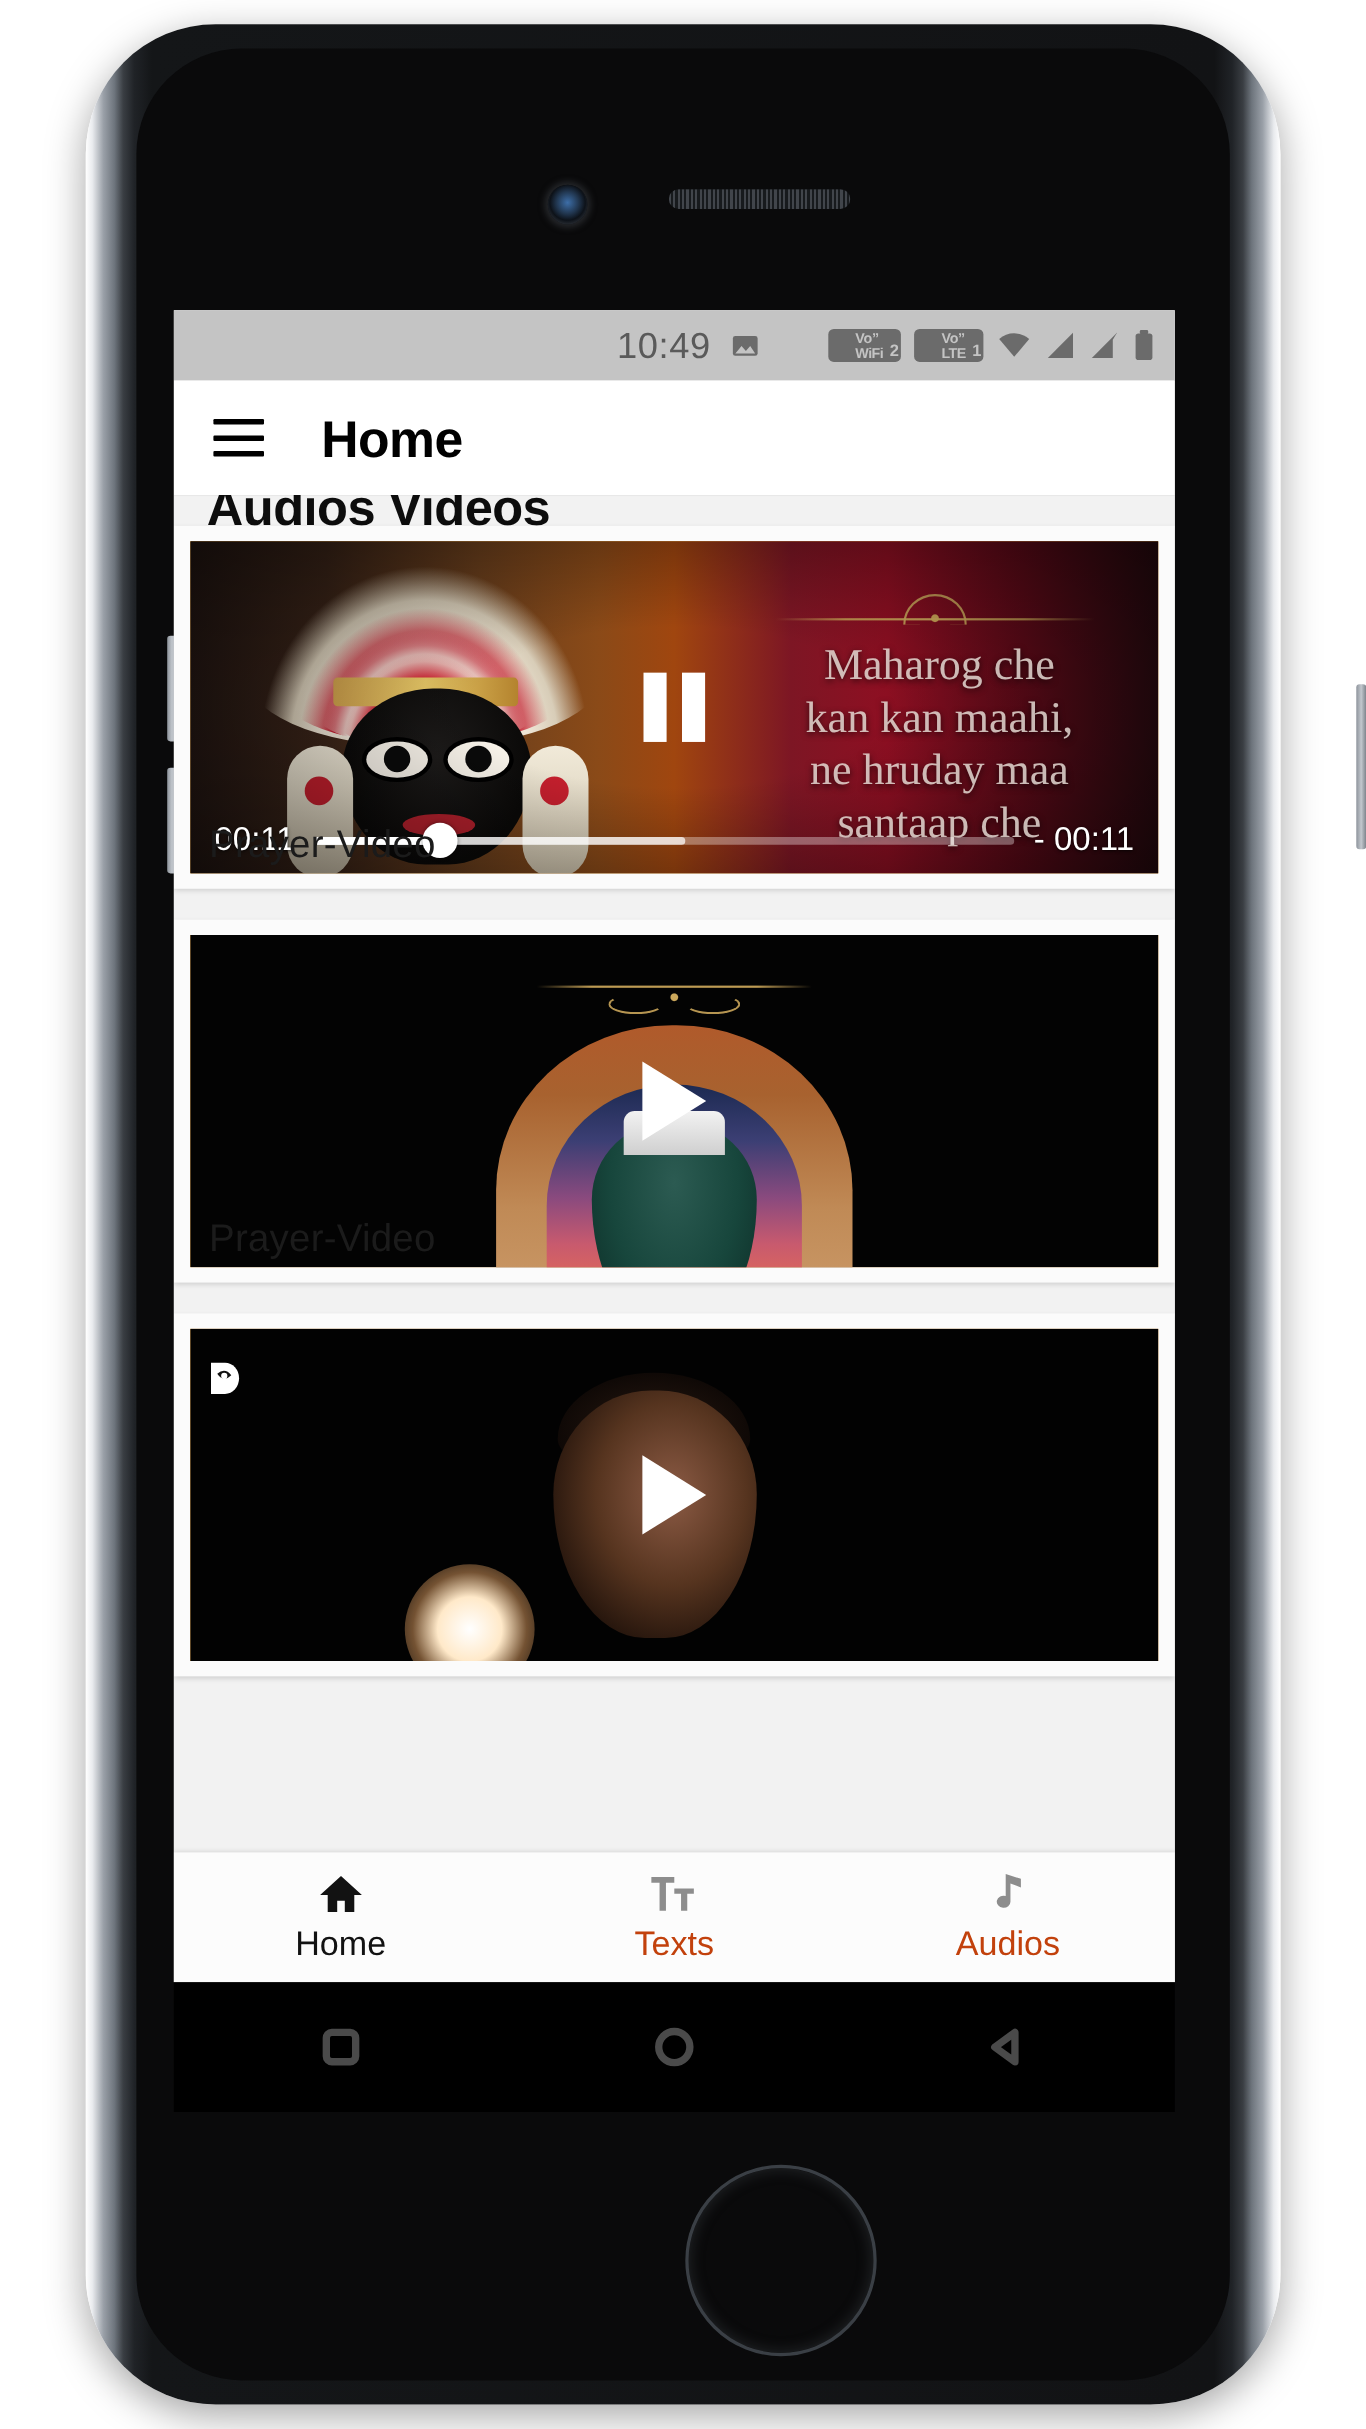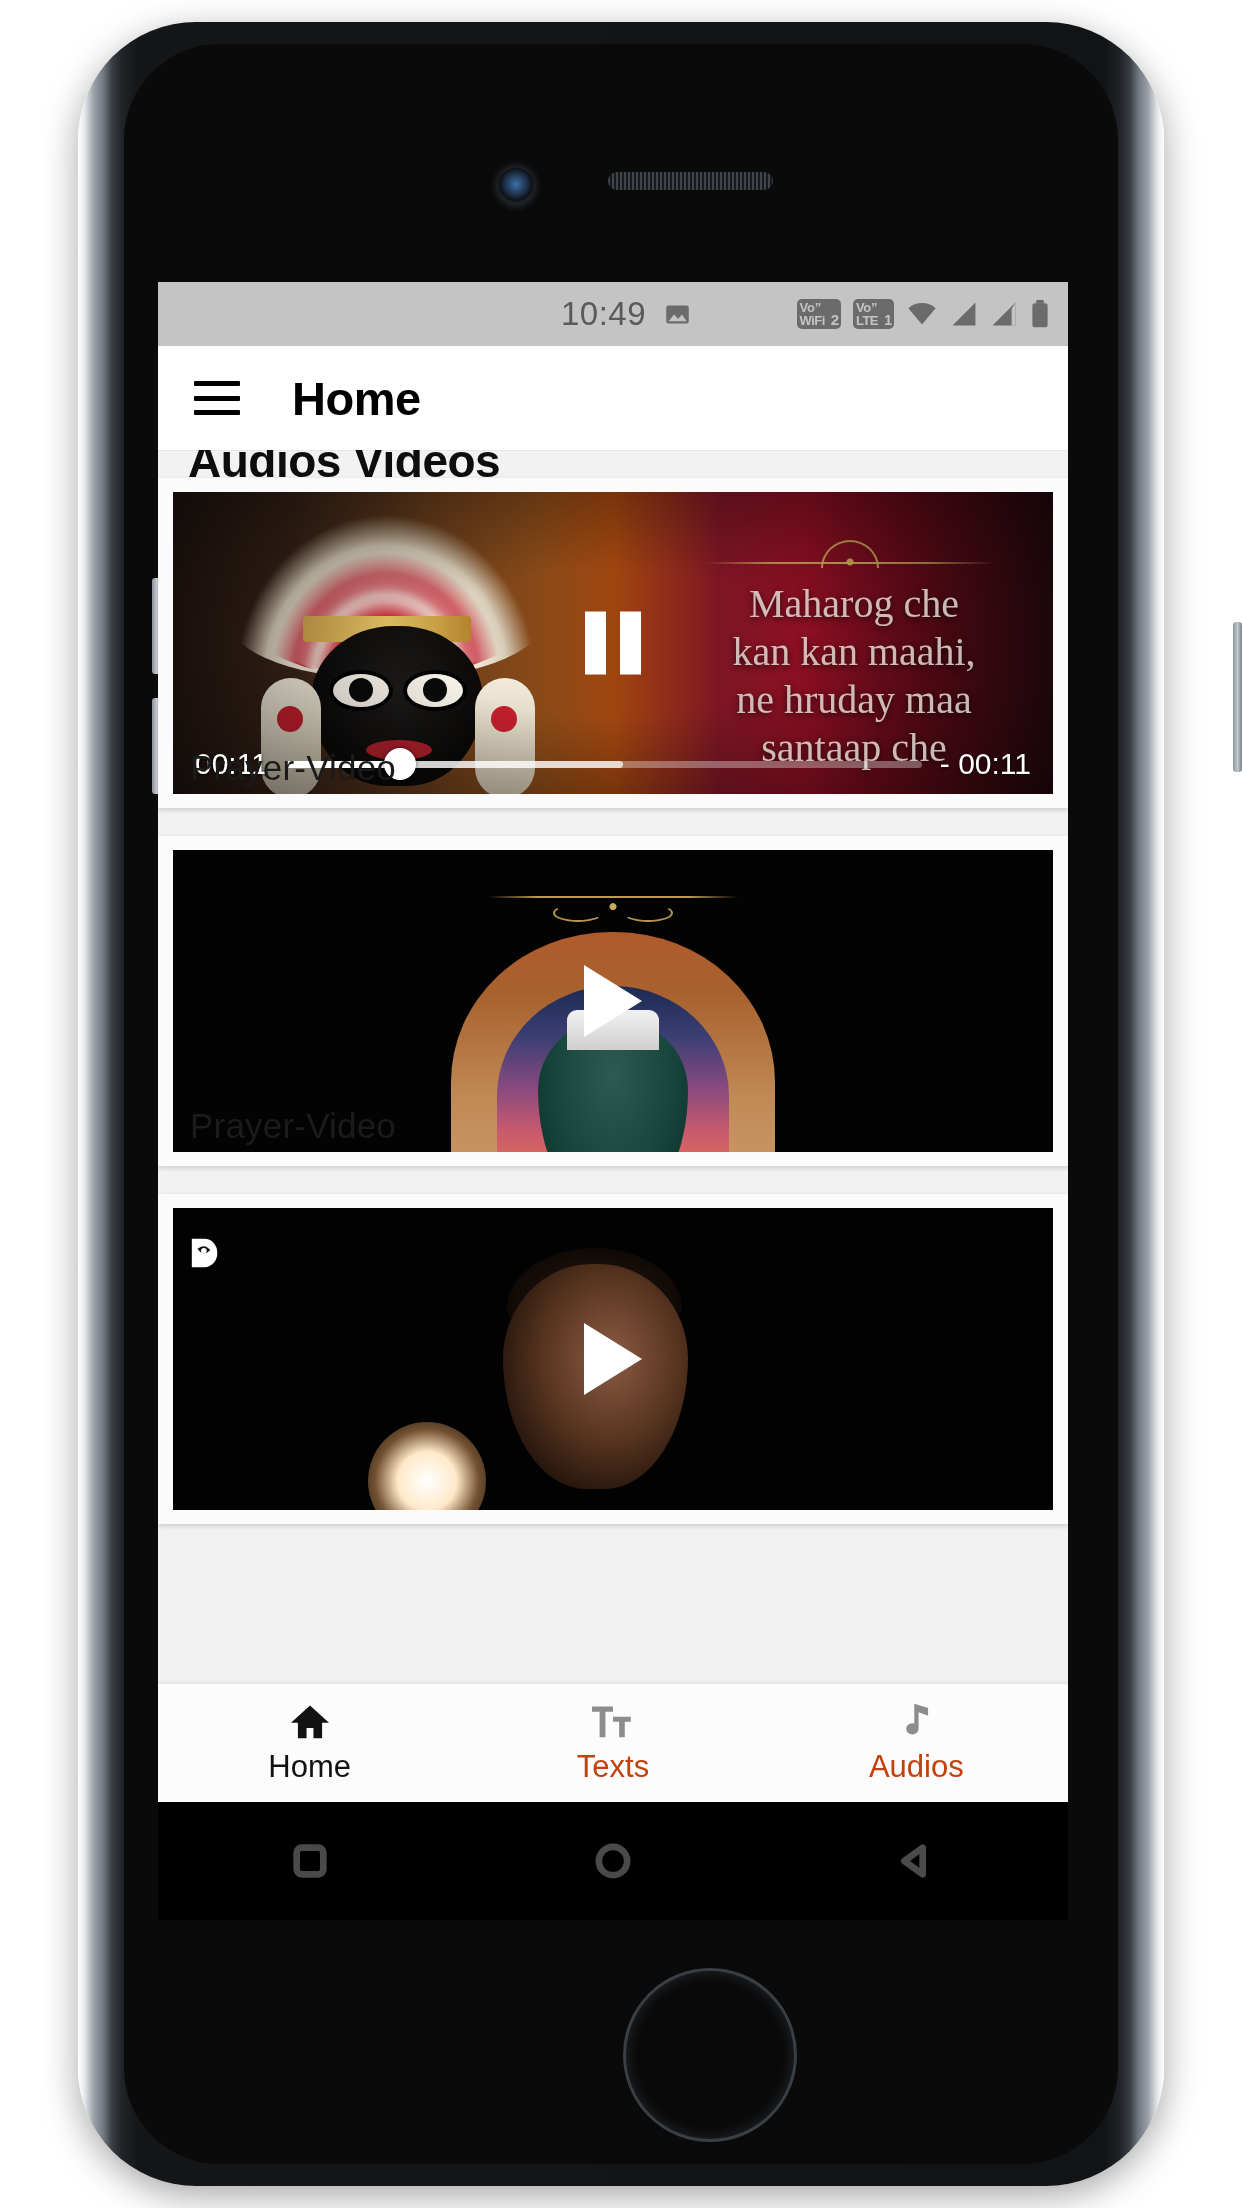--- a/index.html
+++ b/index.html
@@ -130,21 +130,21 @@
     line-height: 13px;
     letter-spacing: -0.3px;
     position: relative;
     font-family: "Liberation Sans", sans-serif;
   }
   .volabel .l2 { letter-spacing: -0.5px; }
   .volabel .num {
     position: absolute; right: 2px; bottom: 2px;
     font-size: 15px; line-height: 15px;
   }
-  .volabel-inner { padding-right: 13px; }
+  .volabel-inner { padding-right: 13px; margin-left: 22px; }
 
   
   #app-bar {
     position: relative;
     height: 104px;
     background: #ffffff;
     display: flex;
     align-items: center;
     z-index: 5;
     box-shadow: 0 1px 0 rgba(0,0,0,0.04);

